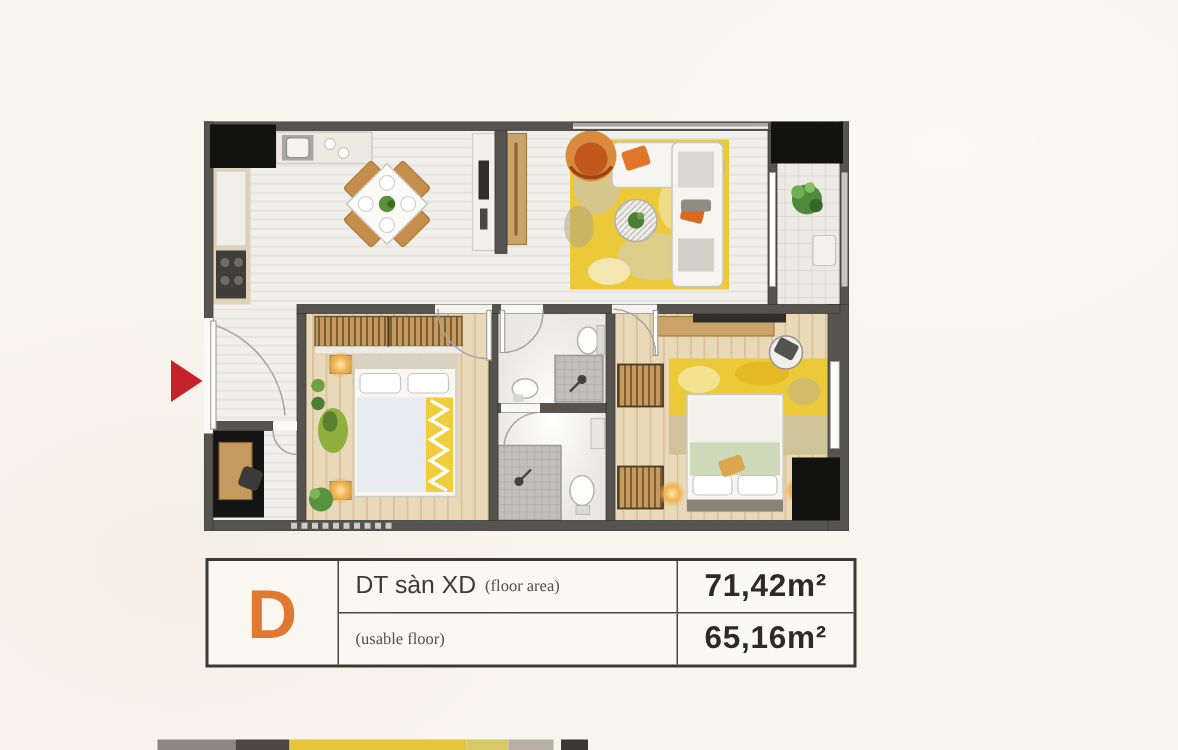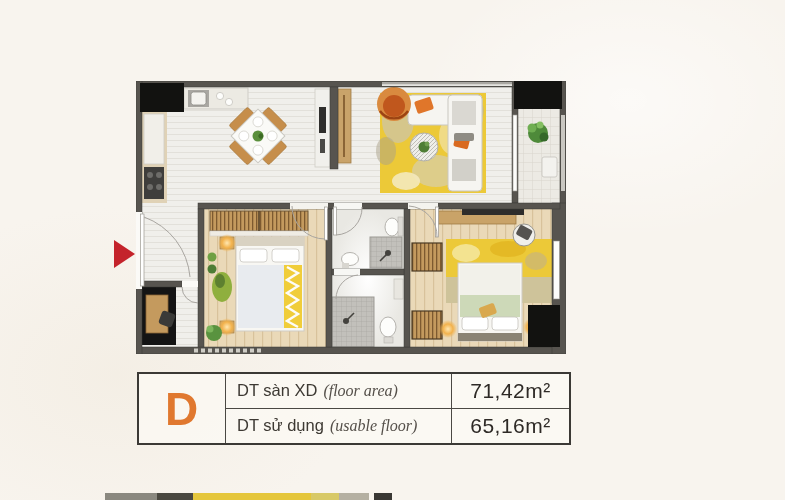--- a/index.html
+++ b/index.html
@@ -44,25 +44,25 @@
     font-size:46px; font-weight:bold;
     color: var(--accent, #e0782f);
     letter-spacing:1px;
   }
   .cell-label {
     display:flex; align-items:center; gap:6px;
     padding-left:11px;
     font-size:16.5px;
     white-space:nowrap;
   }
-  .cell-label .en { font-style:italic; font-size:16px; color:#55504a; font-family:"Liberation Serif", serif; }
+  .cell-label .en { font-size:11px; color:#55504a; font-family:"Liberation Serif", serif; }
   .cell-value {
     border-left:1.5px solid #4a4843;
     display:flex; align-items:center; justify-content:center;
-    font-size:21px; font-weight:normal; color:#2e2a26;
+    font-size:21px; font-weight:bold; color:#2e2a26;
     letter-spacing:.5px;
   }
   .row-top .cell-label, .row-top .cell-value { border-bottom:1.5px solid #4a4843; }
   .row-top { display:contents; }
   .row-bottom { display:contents; }
   
   .next-strip { position:absolute; top:493px; height:7px; left:0; width:785px; }
   .next-strip .seg { position:absolute; top:0; height:7px; }
 </style>
 </head>
@@ -351,21 +351,20 @@
     <div class="cell-unit">D</div>
     <div class="row-top">
       <div class="cell-label">
         <span>DT sàn XD</span>
         <span class="en">(floor area)</span>
       </div>
       <div class="cell-value">71,42m²</div>
     </div>
     <div class="row-bottom">
       <div class="cell-label">
-        <span>DT sử dụng</span>
         <span class="en">(usable floor)</span>
       </div>
       <div class="cell-value">65,16m²</div>
     </div>
   </div>
 
   <div class="next-strip">
       <div class="seg" style="left: 105px; width: 52px; background: rgb(138, 136, 127);"></div>
       <div class="seg" style="left: 157px; width: 36px; background: rgb(74, 72, 64);"></div>
       <div class="seg" style="left: 193px; width: 118px; background: rgb(229, 198, 59);"></div>

